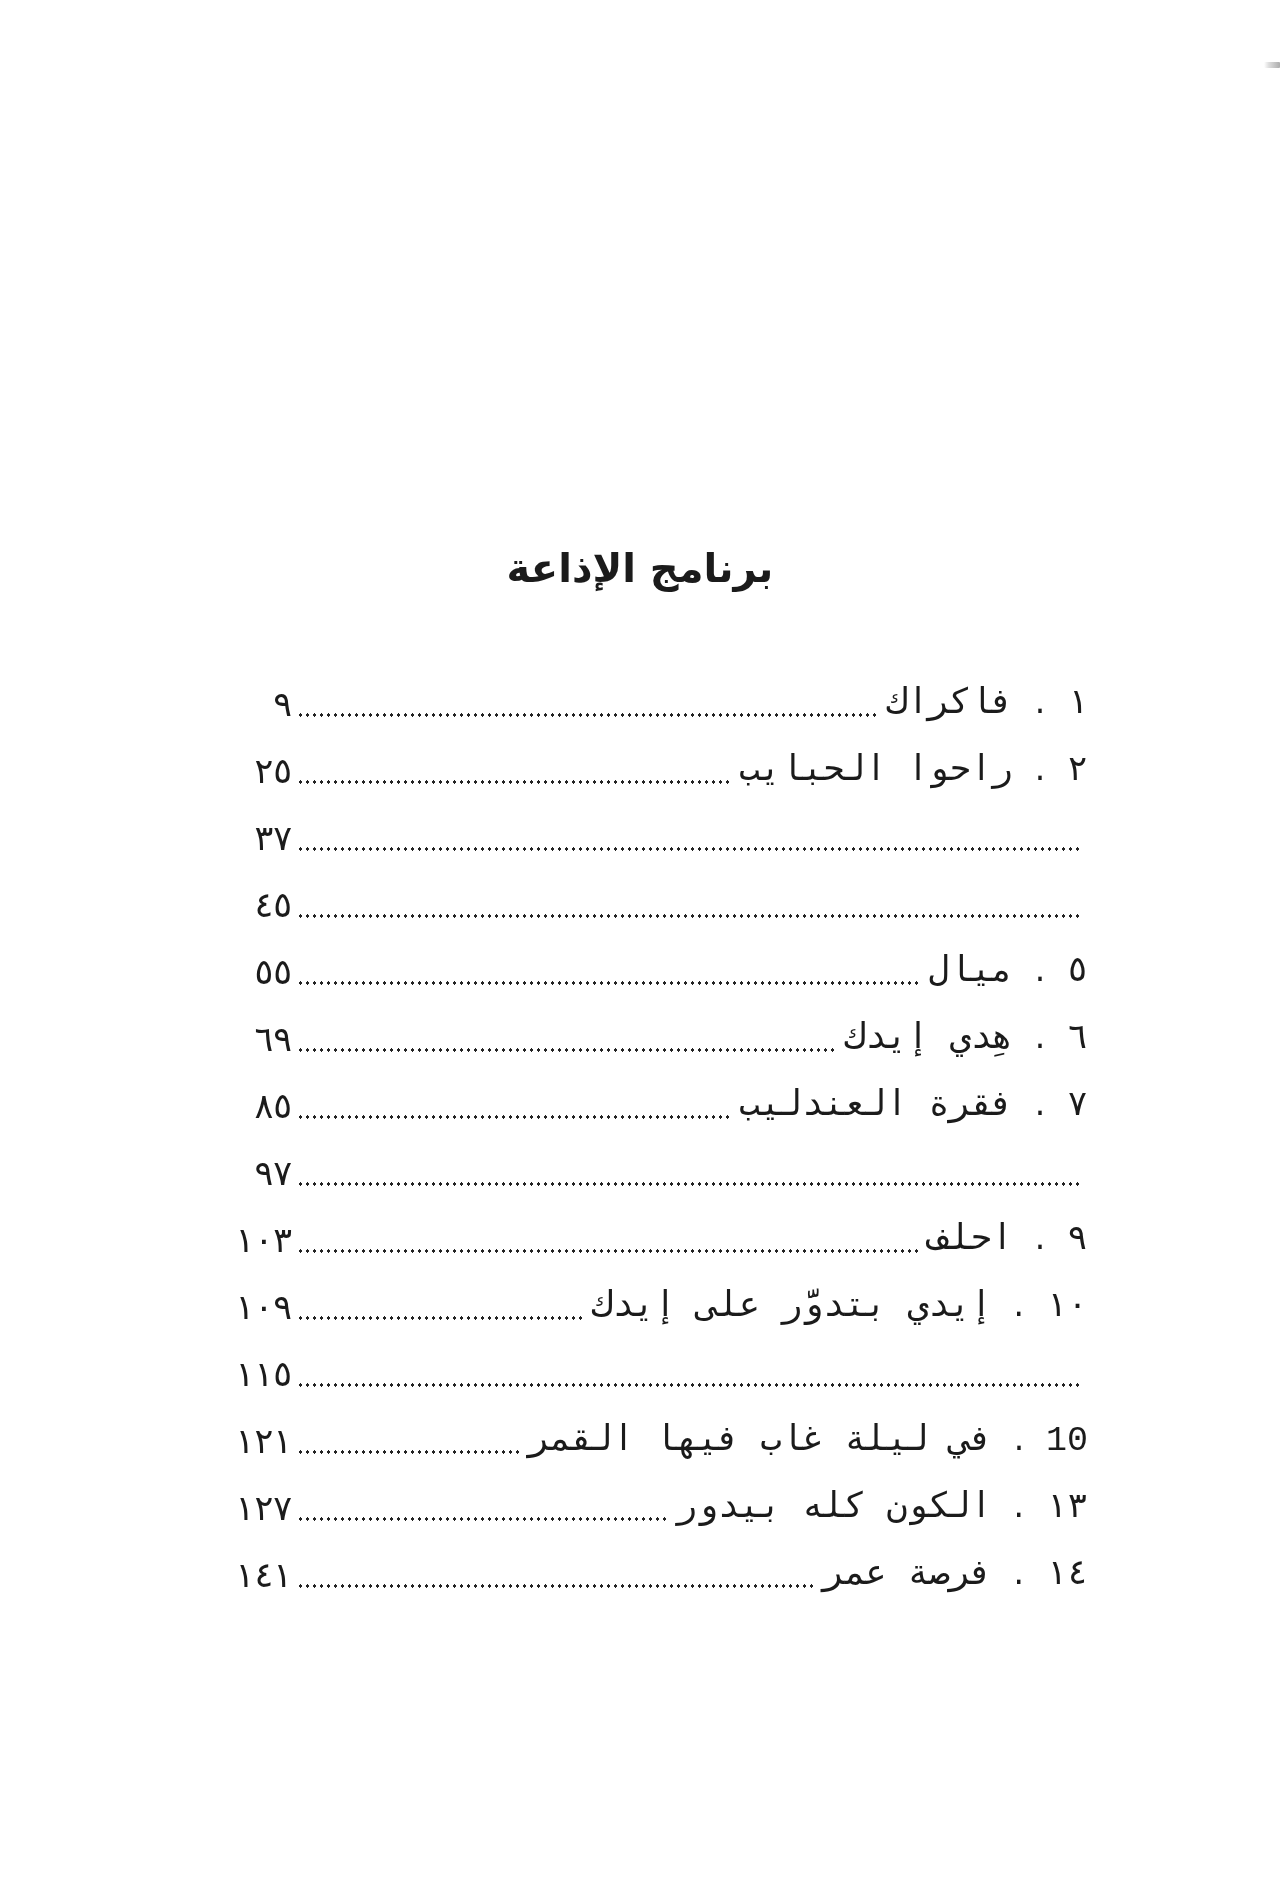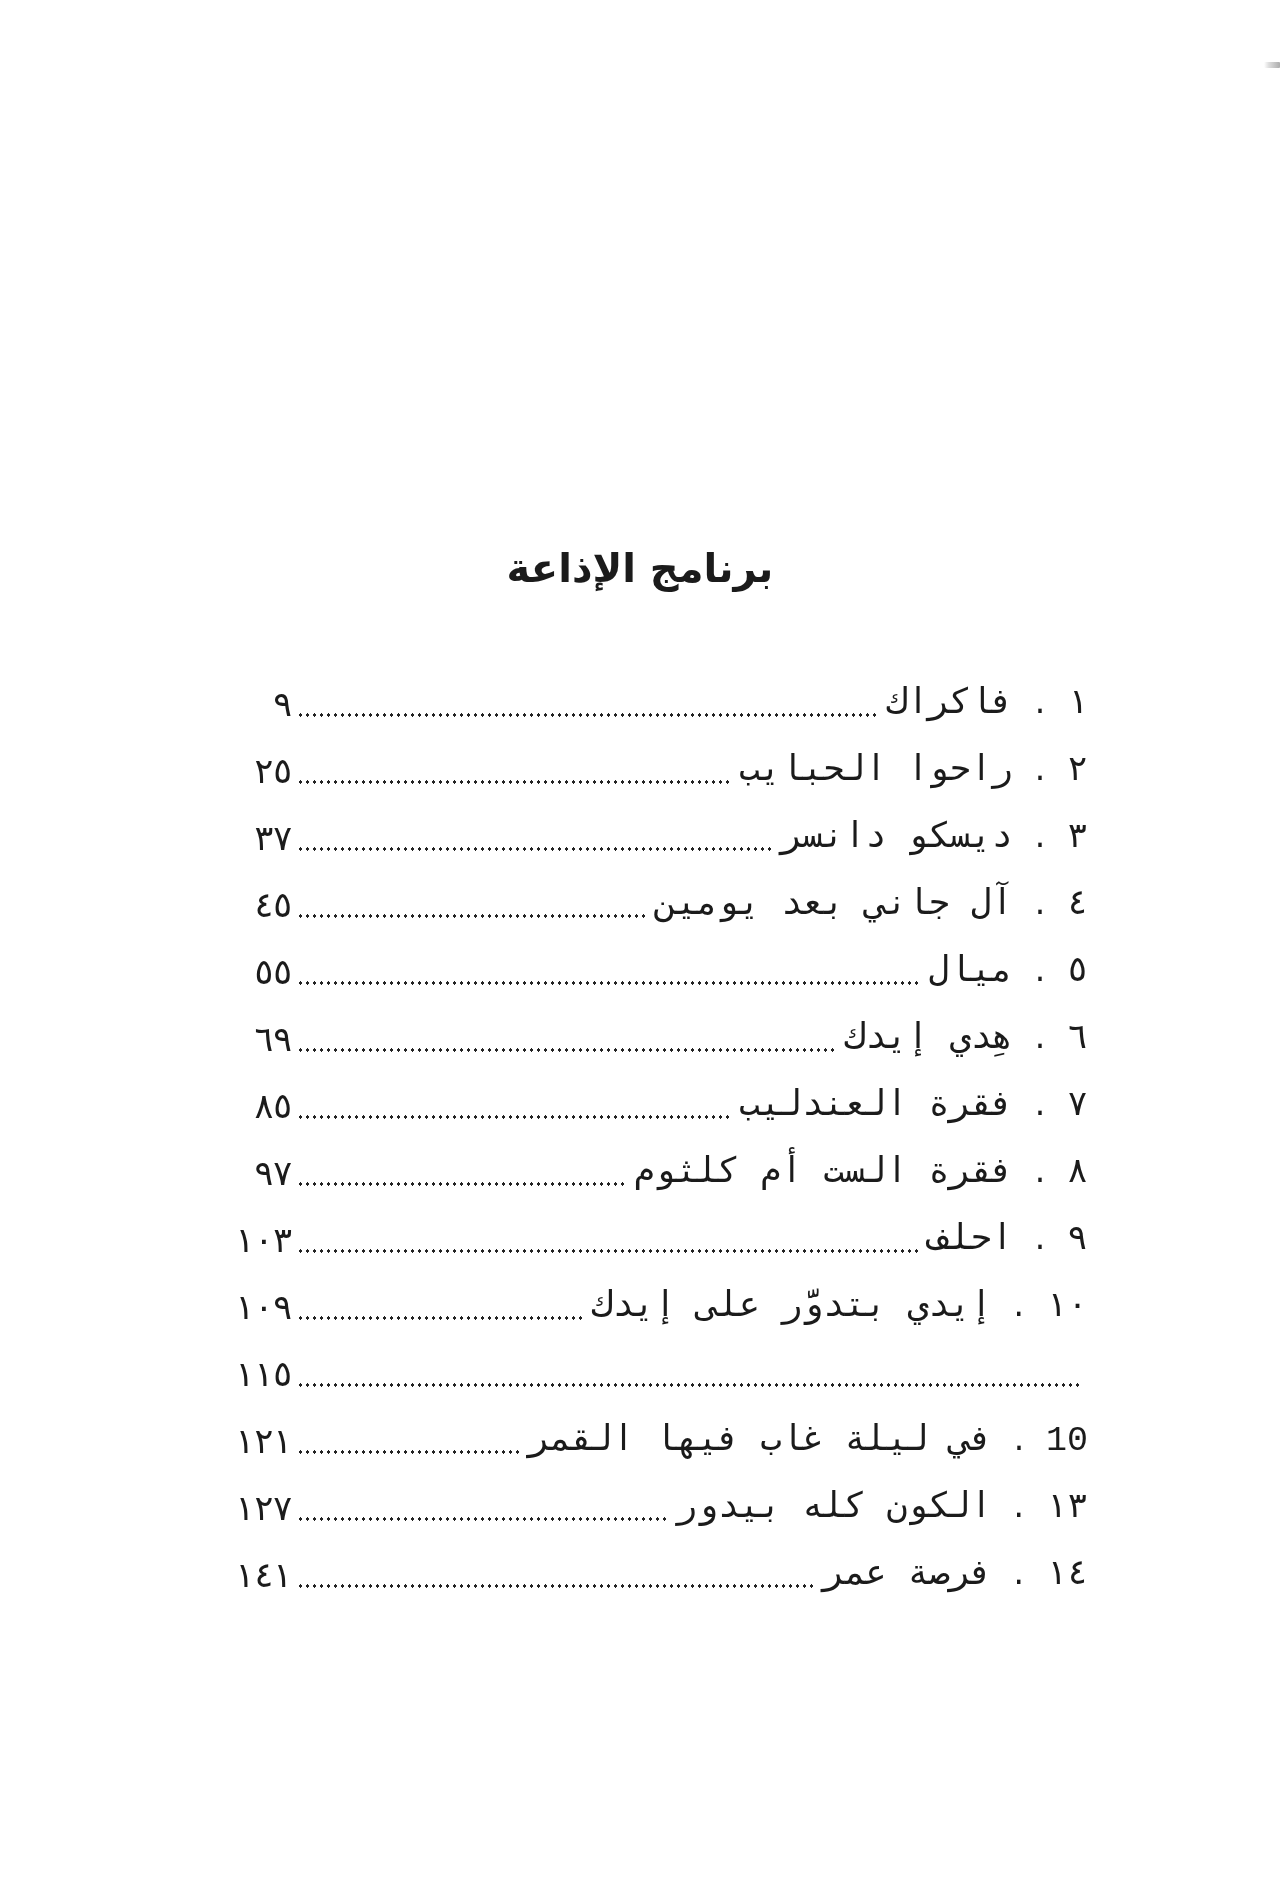--- a/index.html
+++ b/index.html
@@ -102,27 +102,25 @@
     <span class="toc-page-num">٩</span>
   </div>
 
   <div class="toc-row">
     <span class="toc-entry"><span class="idx">٢</span><span class="sep"> . </span><span class="lbl">راحوا الحبايب</span></span>
     <span class="dot-leader"></span>
     <span class="toc-page-num">٢٥</span>
   </div>
 
   <div class="toc-row">
-    <span class="toc-entry"><span class="idx">٣</span><span class="sep"> . </span><span class="lbl">ديسكو دانسر</span></span>
     <span class="dot-leader"></span>
     <span class="toc-page-num">٣٧</span>
   </div>
 
   <div class="toc-row">
-    <span class="toc-entry"><span class="idx">٤</span><span class="sep"> . </span><span class="lbl">آل جاني بعد يومين</span></span>
     <span class="dot-leader"></span>
     <span class="toc-page-num">٤٥</span>
   </div>
 
   <div class="toc-row">
     <span class="toc-entry"><span class="idx">٥</span><span class="sep"> . </span><span class="lbl">ميال</span></span>
     <span class="dot-leader"></span>
     <span class="toc-page-num">٥٥</span>
   </div>
 
@@ -132,21 +130,20 @@
     <span class="toc-page-num">٦٩</span>
   </div>
 
   <div class="toc-row">
     <span class="toc-entry"><span class="idx">٧</span><span class="sep"> . </span><span class="lbl">فقرة العندليب</span></span>
     <span class="dot-leader"></span>
     <span class="toc-page-num">٨٥</span>
   </div>
 
   <div class="toc-row">
-    <span class="toc-entry"><span class="idx">٨</span><span class="sep"> . </span><span class="lbl">فقرة الست أم كلثوم</span></span>
     <span class="dot-leader"></span>
     <span class="toc-page-num">٩٧</span>
   </div>
 
   <div class="toc-row">
     <span class="toc-entry"><span class="idx">٩</span><span class="sep"> . </span><span class="lbl">احلف</span></span>
     <span class="dot-leader"></span>
     <span class="toc-page-num">١٠٣</span>
   </div>
 

